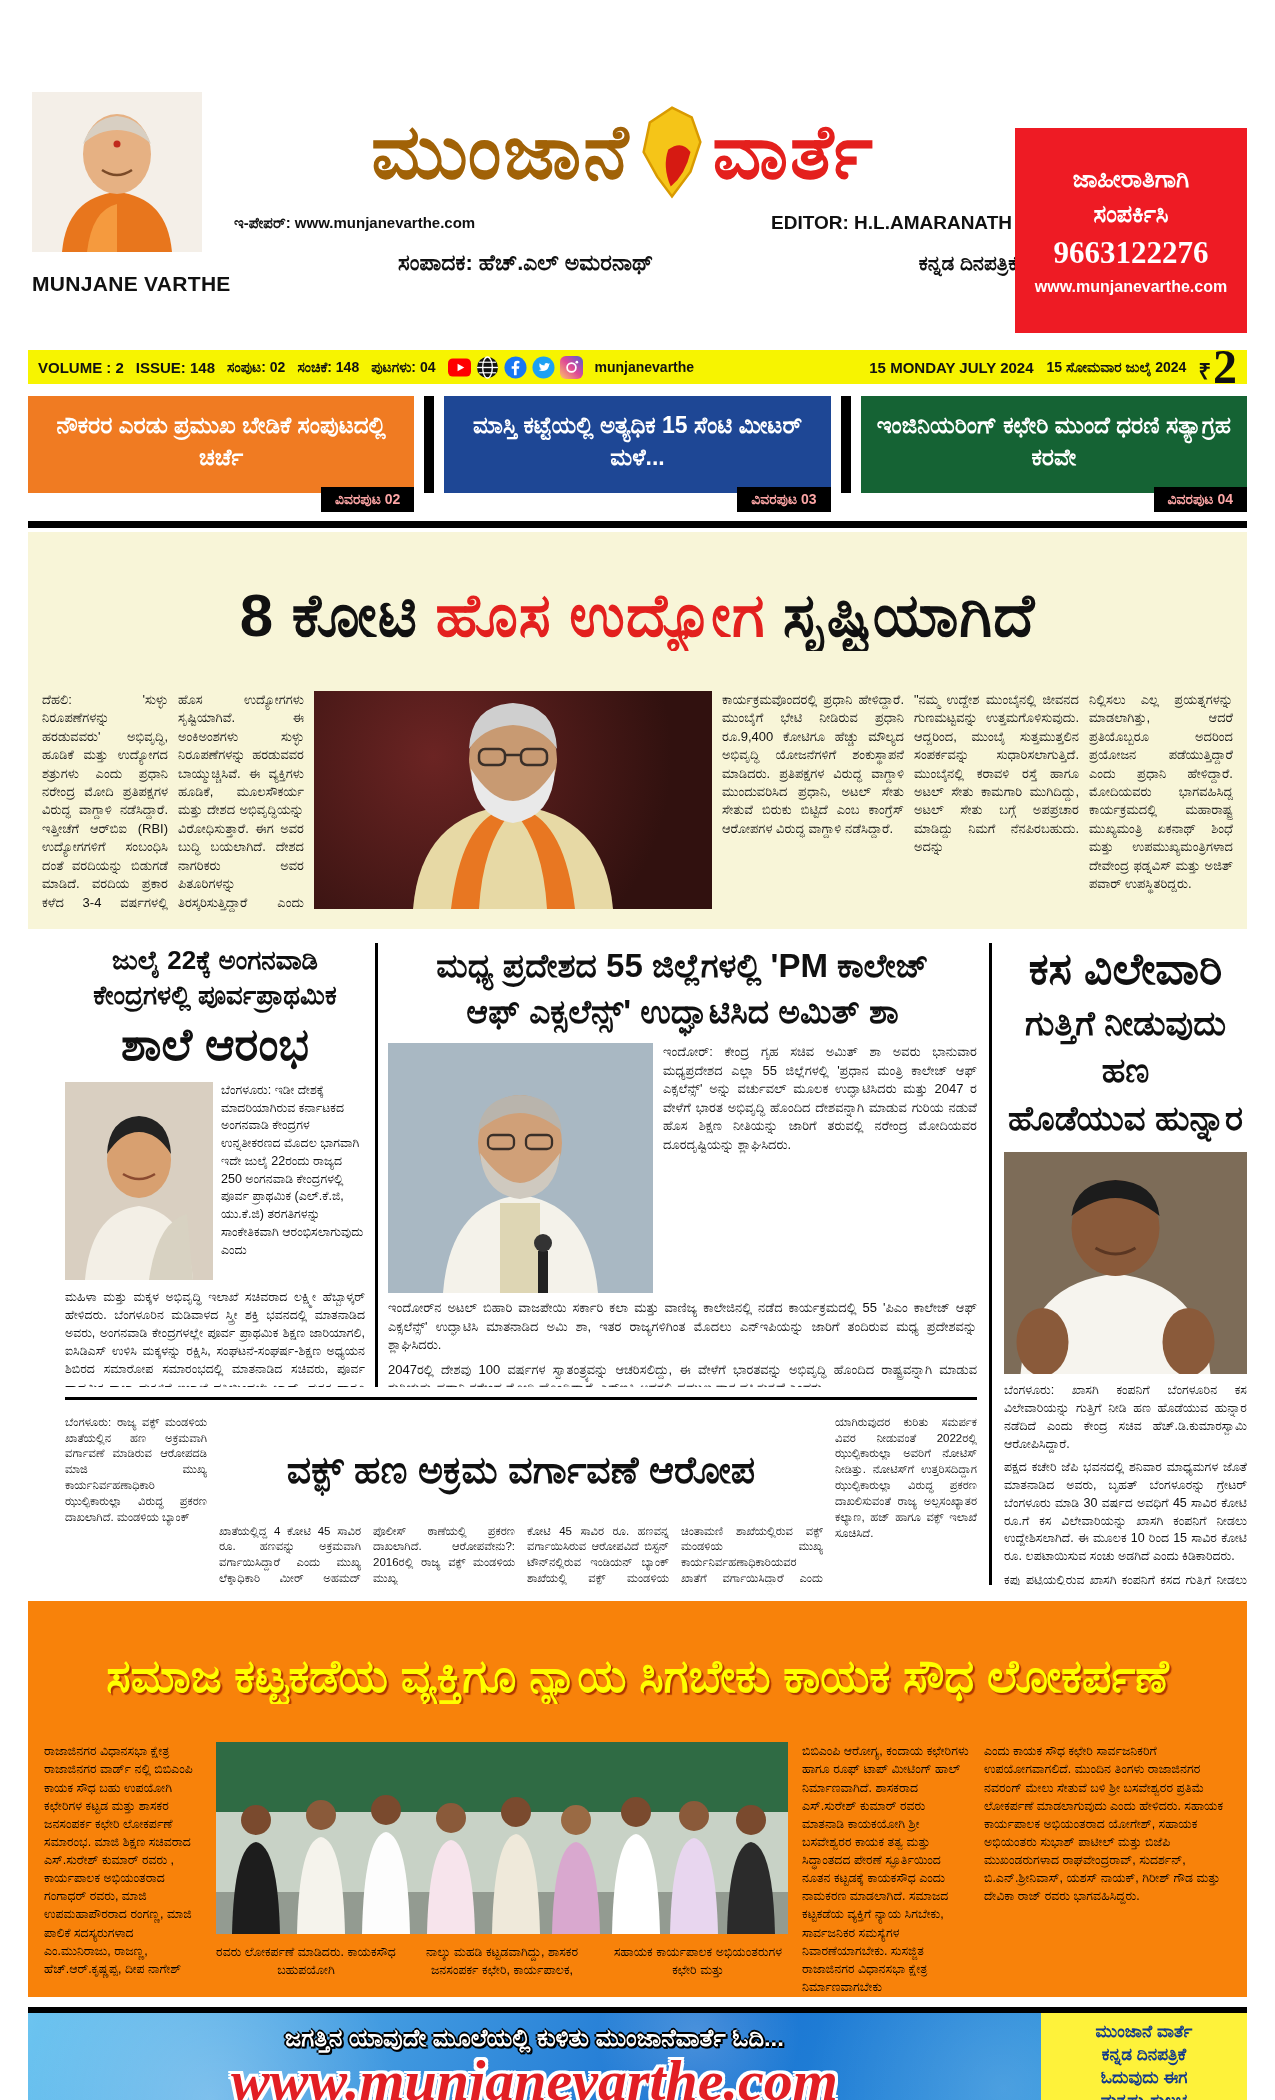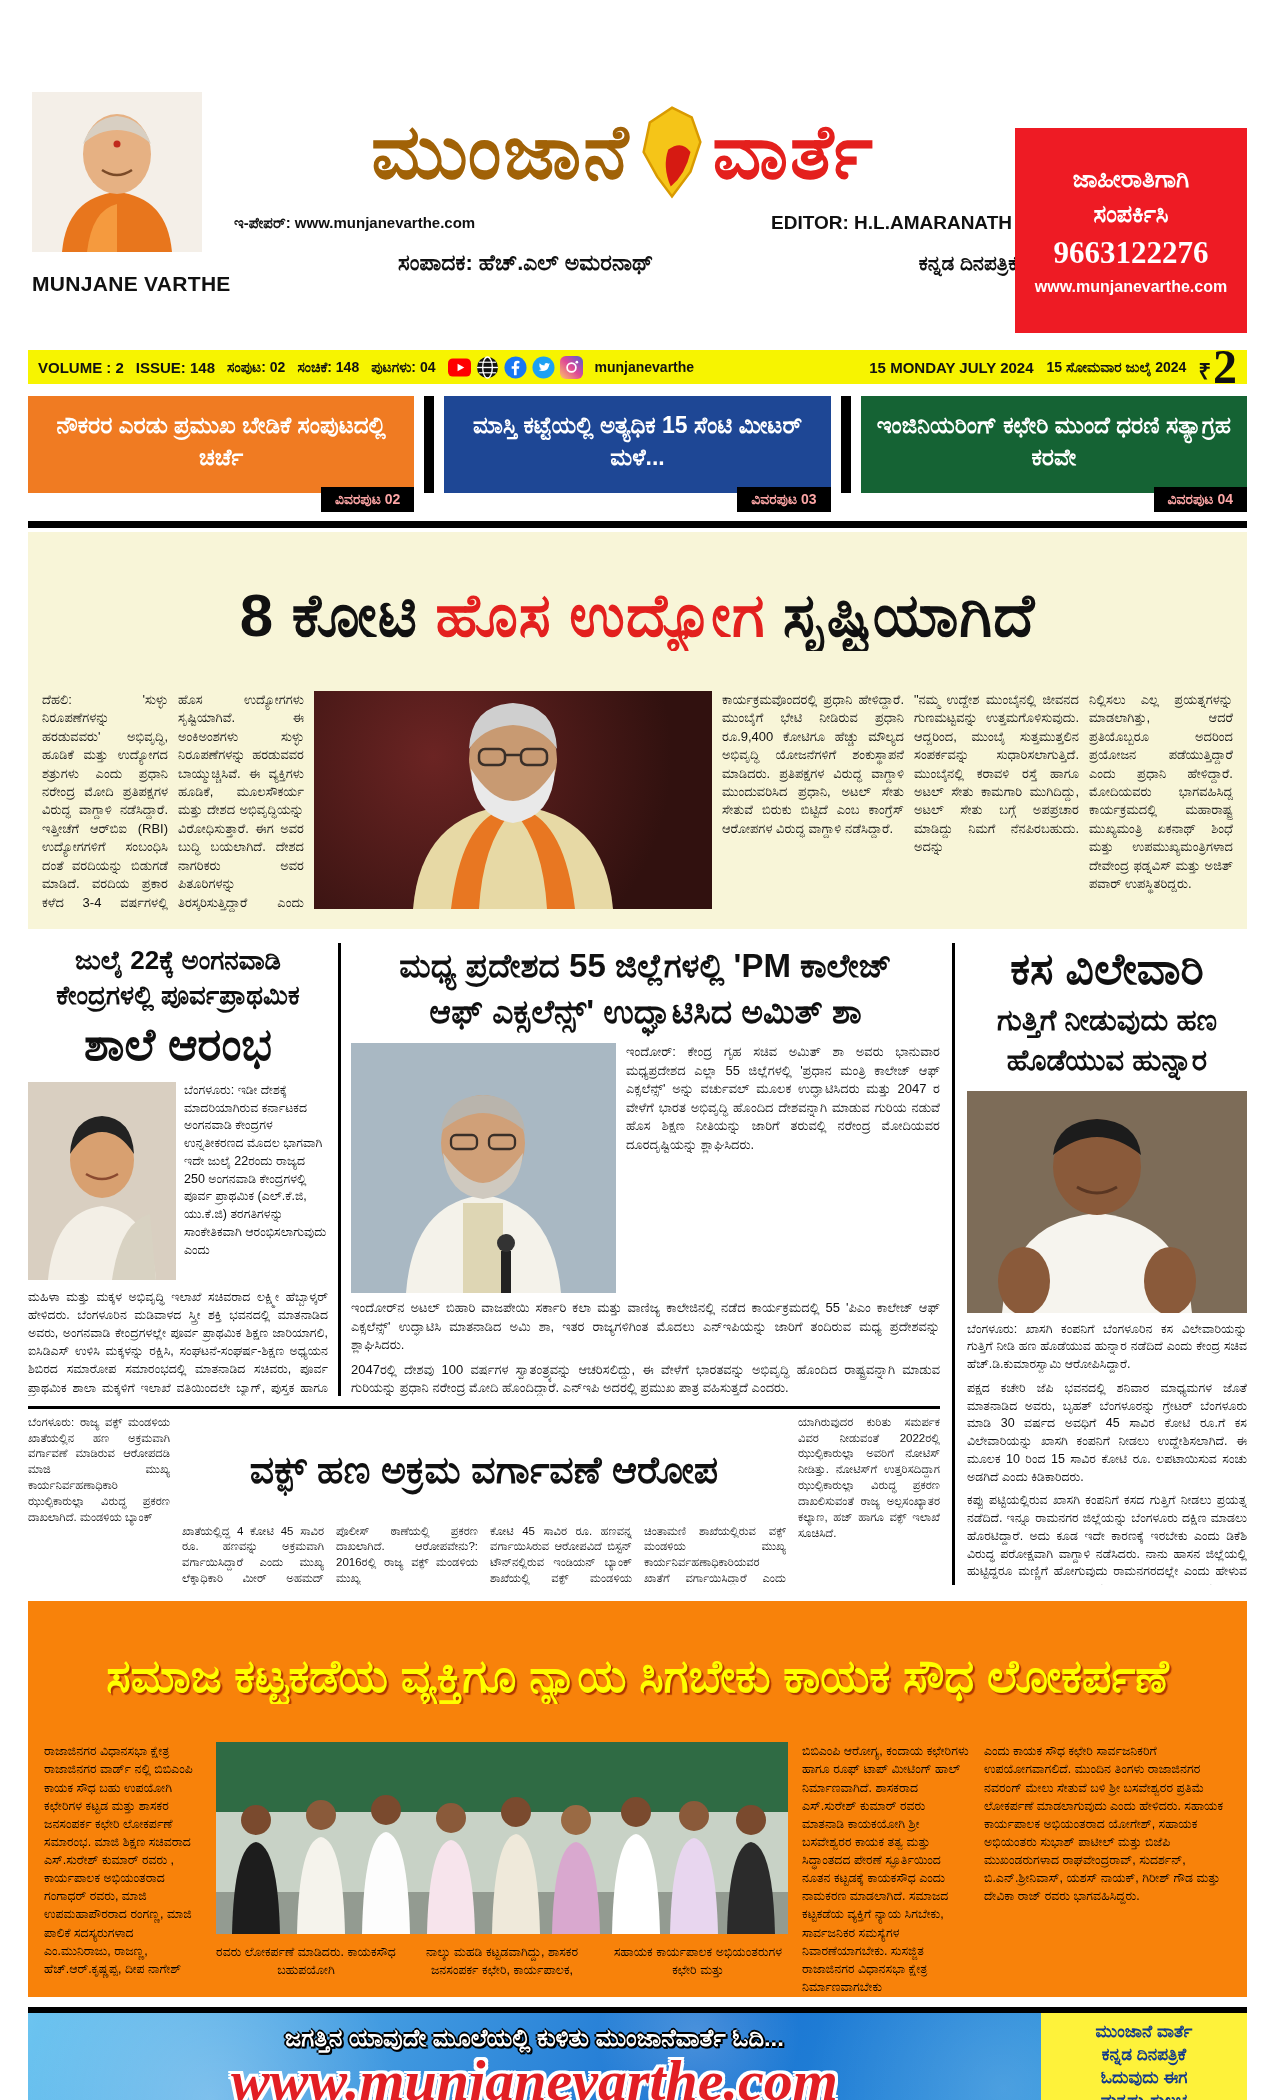--- a/index.html
+++ b/index.html
@@ -54,49 +54,49 @@
   .lead{background:#f8f5d8;padding:8px 14px 14px;margin-top:4px;}
   .lead-head{text-align:center;font-size:60px;font-weight:800;letter-spacing:1px;white-space:nowrap;overflow:hidden;}
   .lead-head .red{color:#e3201e;}
   .lead-body{display:flex;gap:10px;margin-top:12px;height:224px;overflow:hidden;}
   .lcol{font-size:13px;line-height:1.42;text-align:justify;overflow:hidden;}
   .w1{width:126px;flex:none;}.w2{width:126px;flex:none;}
   .photo-modi{width:398px;height:218px;flex:none;background:radial-gradient(circle at 30% 30%,#6b2423,#31110f 75%);overflow:hidden;}
   .w3{width:182px;flex:none;}.w4{width:165px;flex:none;}.w5{flex:1;}
 
   
-  .band2{display:flex;margin-top:14px;height:642px;overflow:hidden;}
+  .band2{display:flex;margin-top:14px;height:642px;overflow:hidden;margin-left:37px;}
   .b2-main{width:912px;flex:none;display:flex;flex-direction:column;}
   .b2-top{display:flex;flex:1;overflow:hidden;}
   .angan{width:300px;flex:none;overflow:hidden;}
   .vsep{width:3px;background:#000;margin:0 10px;flex:none;}
   .middle{flex:1;overflow:hidden;}
   .b2-right{flex:1;margin-left:12px;border-left:3px solid #000;padding-left:12px;overflow:hidden;}
 
   .a-head{font-size:26px;font-weight:800;text-align:center;line-height:1.35;}
   .a-head-big{font-size:45px;font-weight:800;text-align:center;margin:6px 0 10px;}
   .a-media{display:flex;gap:8px;}
   .photo-lakshmi{width:148px;height:198px;flex:none;background:linear-gradient(#ded4c6,#c9bda9);overflow:hidden;}
   .a-side{font-size:12.5px;line-height:1.42;overflow:hidden;}
   .a-body{font-size:12.5px;line-height:1.45;margin-top:8px;text-align:justify;overflow:hidden;}
 
   .pm-head{font-size:33px;font-weight:800;text-align:center;line-height:1.4;}
   .pm-media{display:flex;gap:10px;margin-top:8px;}
   .photo-amit{width:265px;height:250px;flex:none;background:linear-gradient(#b4c2cc,#8da0ad);overflow:hidden;}
   .pm-side{font-size:13px;line-height:1.43;text-align:justify;overflow:hidden;}
   .pm-below{font-size:13px;line-height:1.43;margin-top:6px;text-align:justify;}
 
-  .waqf{border-top:3px solid #000;margin-top:10px;padding-top:6px;display:grid;grid-template-columns:repeat(6,1fr);gap:0 12px;height:170px;overflow:hidden;
+  .waqf{border-top:3px solid #000;margin-top:10px;padding-top:15px;display:grid;grid-template-columns:repeat(6,1fr);gap:0 12px;height:170px;overflow:hidden;
         grid-template-areas:"a h h h h f" "a b c d e f";}
   .waqf .c{font-size:11.5px;line-height:1.38;text-align:justify;overflow:hidden;}
   .waqf-head{grid-area:h;font-size:38px;font-weight:800;text-align:center;line-height:1.1;padding-top:4px;}
   .wc-a{grid-area:a;}.wc-b{grid-area:b;}.wc-c{grid-area:c;}.wc-d{grid-area:d;}.wc-e{grid-area:e;}.wc-f{grid-area:f;}
 
   .g-head1{font-size:44px;font-weight:800;text-align:center;line-height:1.2;}
-  .g-head2{font-size:29px;font-weight:800;text-align:center;line-height:1.4;margin-top:4px;}
+  .g-head2{font-size:34px;font-weight:800;text-align:center;line-height:1.4;margin-top:4px;}
   .photo-hdk{width:100%;height:222px;margin:10px 0 8px;background:linear-gradient(#8b7a66,#5e5042);overflow:hidden;}
   .g-body p{font-size:12.5px;line-height:1.42;text-align:justify;margin:0 0 6px;}
 
   
   .kayaka{background:#f8820a;margin-top:16px;padding:10px 16px 14px;overflow:hidden;height:372px;}
   .k-banner{color:#ffff00;font-size:46px;font-weight:800;text-align:center;line-height:1.2;text-shadow:2px 2px 1px rgba(160,40,0,.85);white-space:nowrap;overflow:hidden;}
   .k-content{display:flex;gap:14px;margin-top:14px;color:#000000;height:275px;overflow:hidden;}
   .k-left{width:158px;flex:none;font-size:12.5px;line-height:1.45;overflow:hidden;}
   .k-photoblock{width:572px;flex:none;}
   .photo-group{width:100%;height:192px;background:linear-gradient(#2e6b43 0%,#3c7a50 35%,#cfd8cd 36%,#bfc8bd 75%,#98a096 76%,#8a9288 100%);overflow:hidden;}

